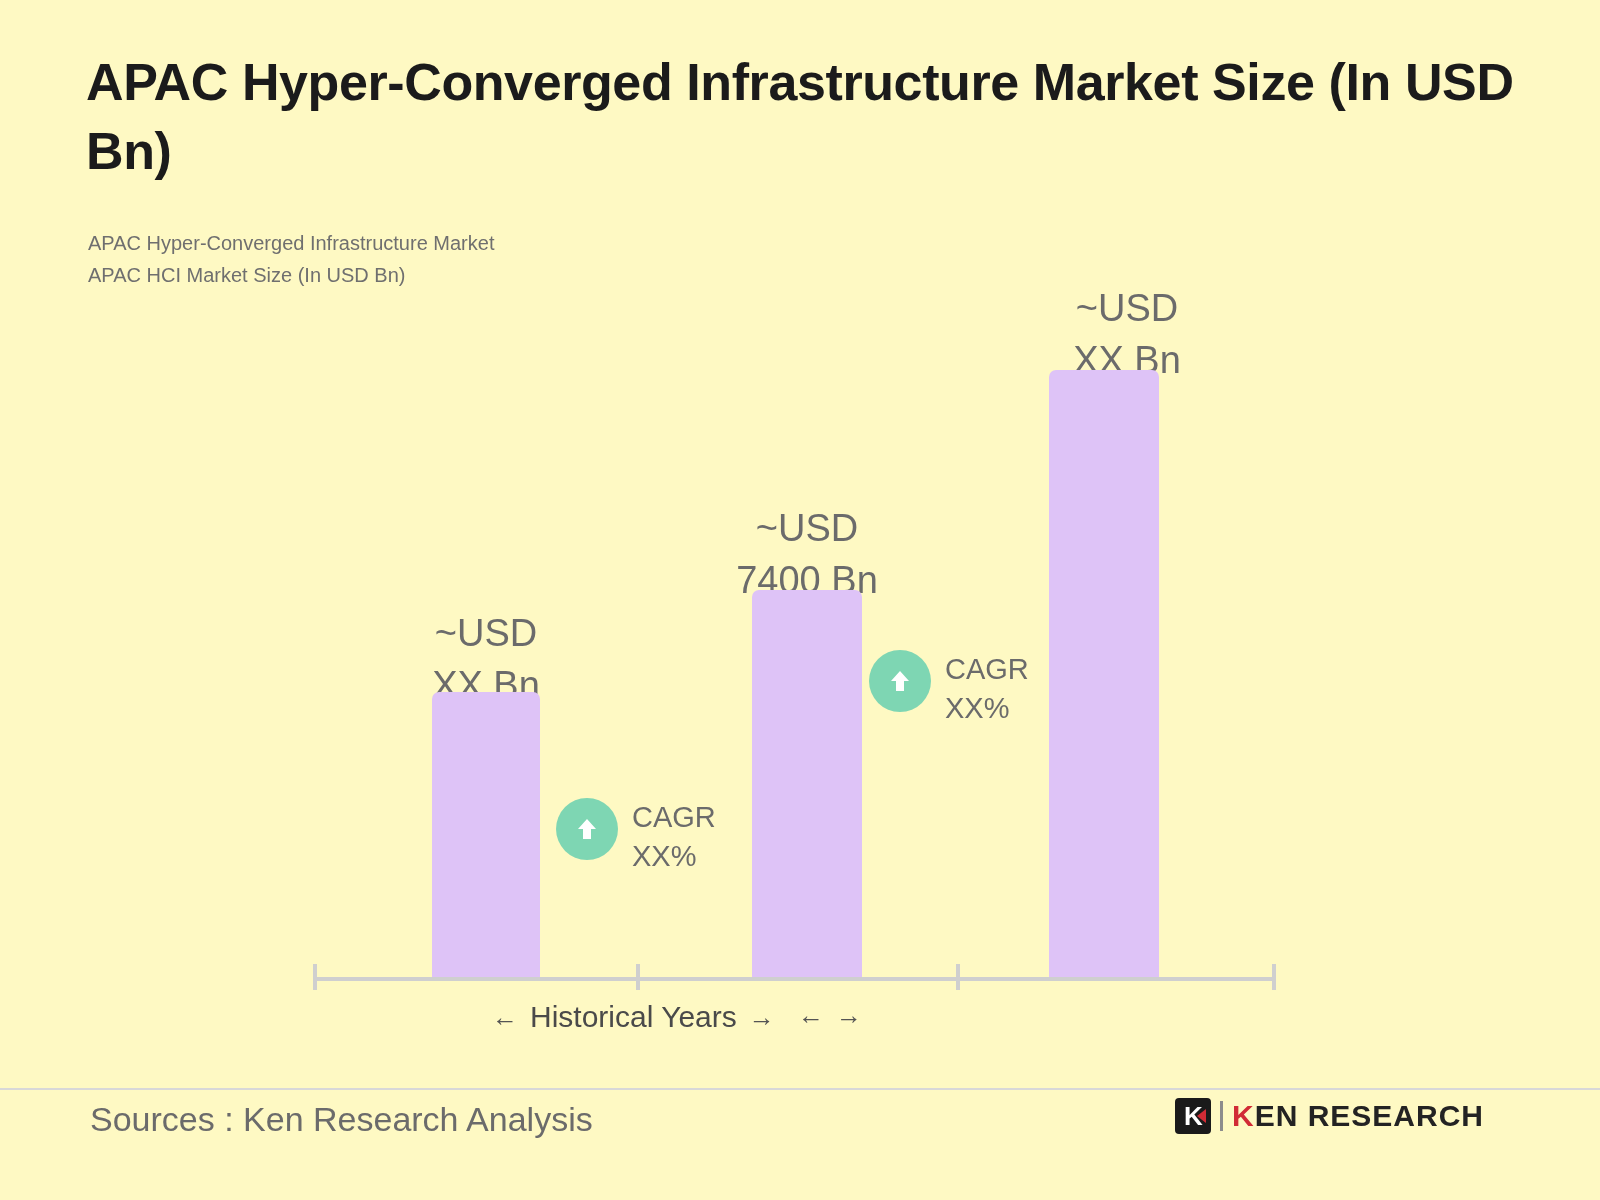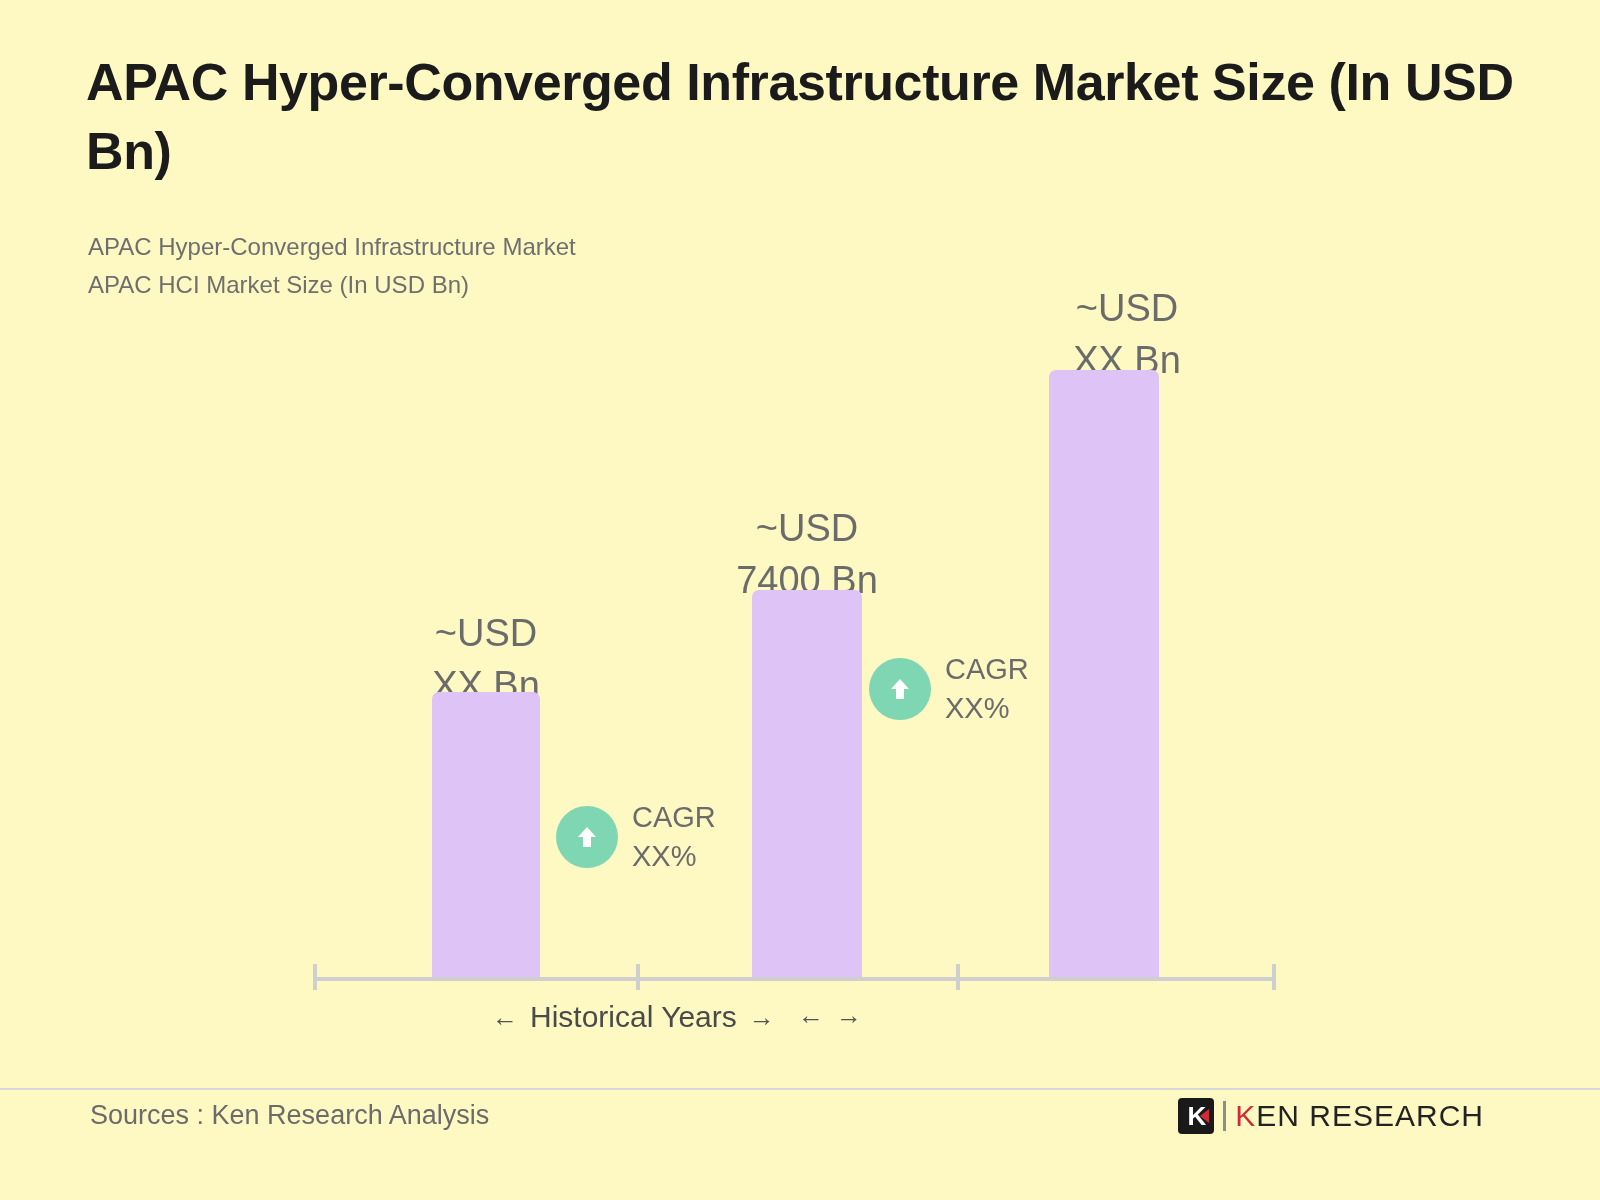--- a/index.html
+++ b/index.html
@@ -32,21 +32,21 @@
     font-weight: 700;
     letter-spacing: -0.4px;
     color: #1b1b1b;
     font-family: "Liberation Sans", sans-serif;
   }
 
   .subtitle {
     position: absolute;
     left: 88px;
     top: 228px;
-    font-size: 24px;
+    font-size: 20px;
     line-height: 1.58;
     color: #6f6f6f;
     font-weight: 400;
     white-space: pre-line;
   }
 
   
   .plot {
     position: absolute;
     left: 0;
@@ -67,21 +67,21 @@
     line-height: 1.36;
     color: #6b6b6b;
     text-align: center;
     white-space: pre-line;
   }
 
   
   .cagr {
     position: absolute;
     display: flex;
-    align-items: center;
+    align-items: flex-start;
     gap: 14px;
   }
   .cagr-circle {
     width: 62px;
     height: 62px;
     border-radius: 50%;
     background: #7ed6b3;
     display: flex;
     align-items: center;
     justify-content: center;
@@ -132,21 +132,21 @@
     left: 0;
     top: 1088px;
     width: 1600px;
     height: 2px;
     background: #d8d8d8;
   }
   .footer-src {
     position: absolute;
     left: 90px;
     top: 1100px;
-    font-size: 27px;
+    font-size: 34px;
     color: #6b6b6b;
   }
   .logo {
     position: absolute;
     right: 116px;
     top: 1098px;
     display: flex;
     align-items: center;
     gap: 9px;
   }
@@ -179,21 +179,21 @@
     border-bottom: 7px solid transparent;
     border-right: 9px solid #d12b35;
   }
   .logo-div {
     width: 3px;
     height: 30px;
     background: #8c8c8c;
   }
   .logo-word {
     font-size: 30px;
-    font-weight: 400;
+    font-weight: 700;
     letter-spacing: 1px;
     color: #232323;
     font-family: "Liberation Sans", sans-serif;
   }
   .logo-word .red {
     color: #d12b35;
   }
 </style>
 </head>
 <body>

